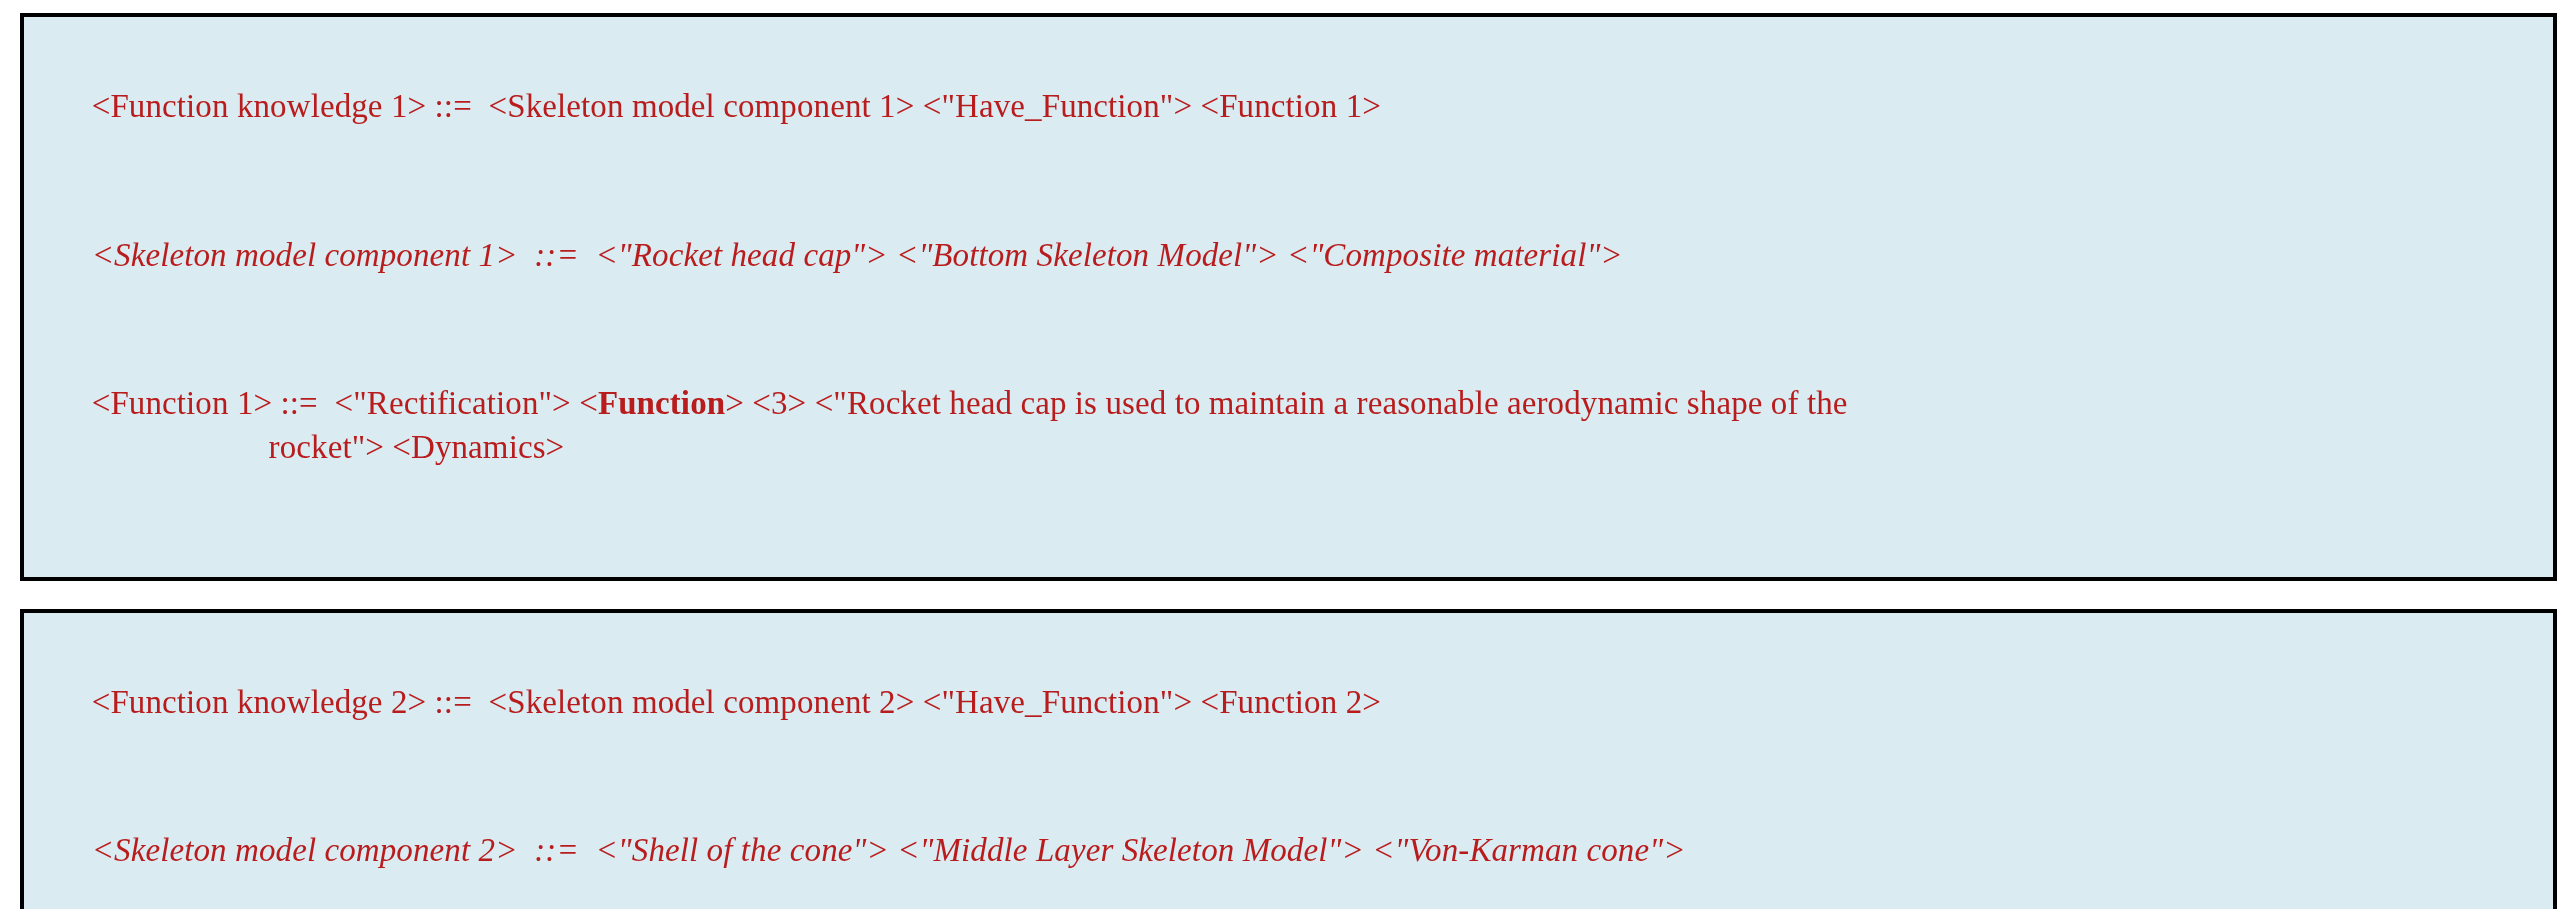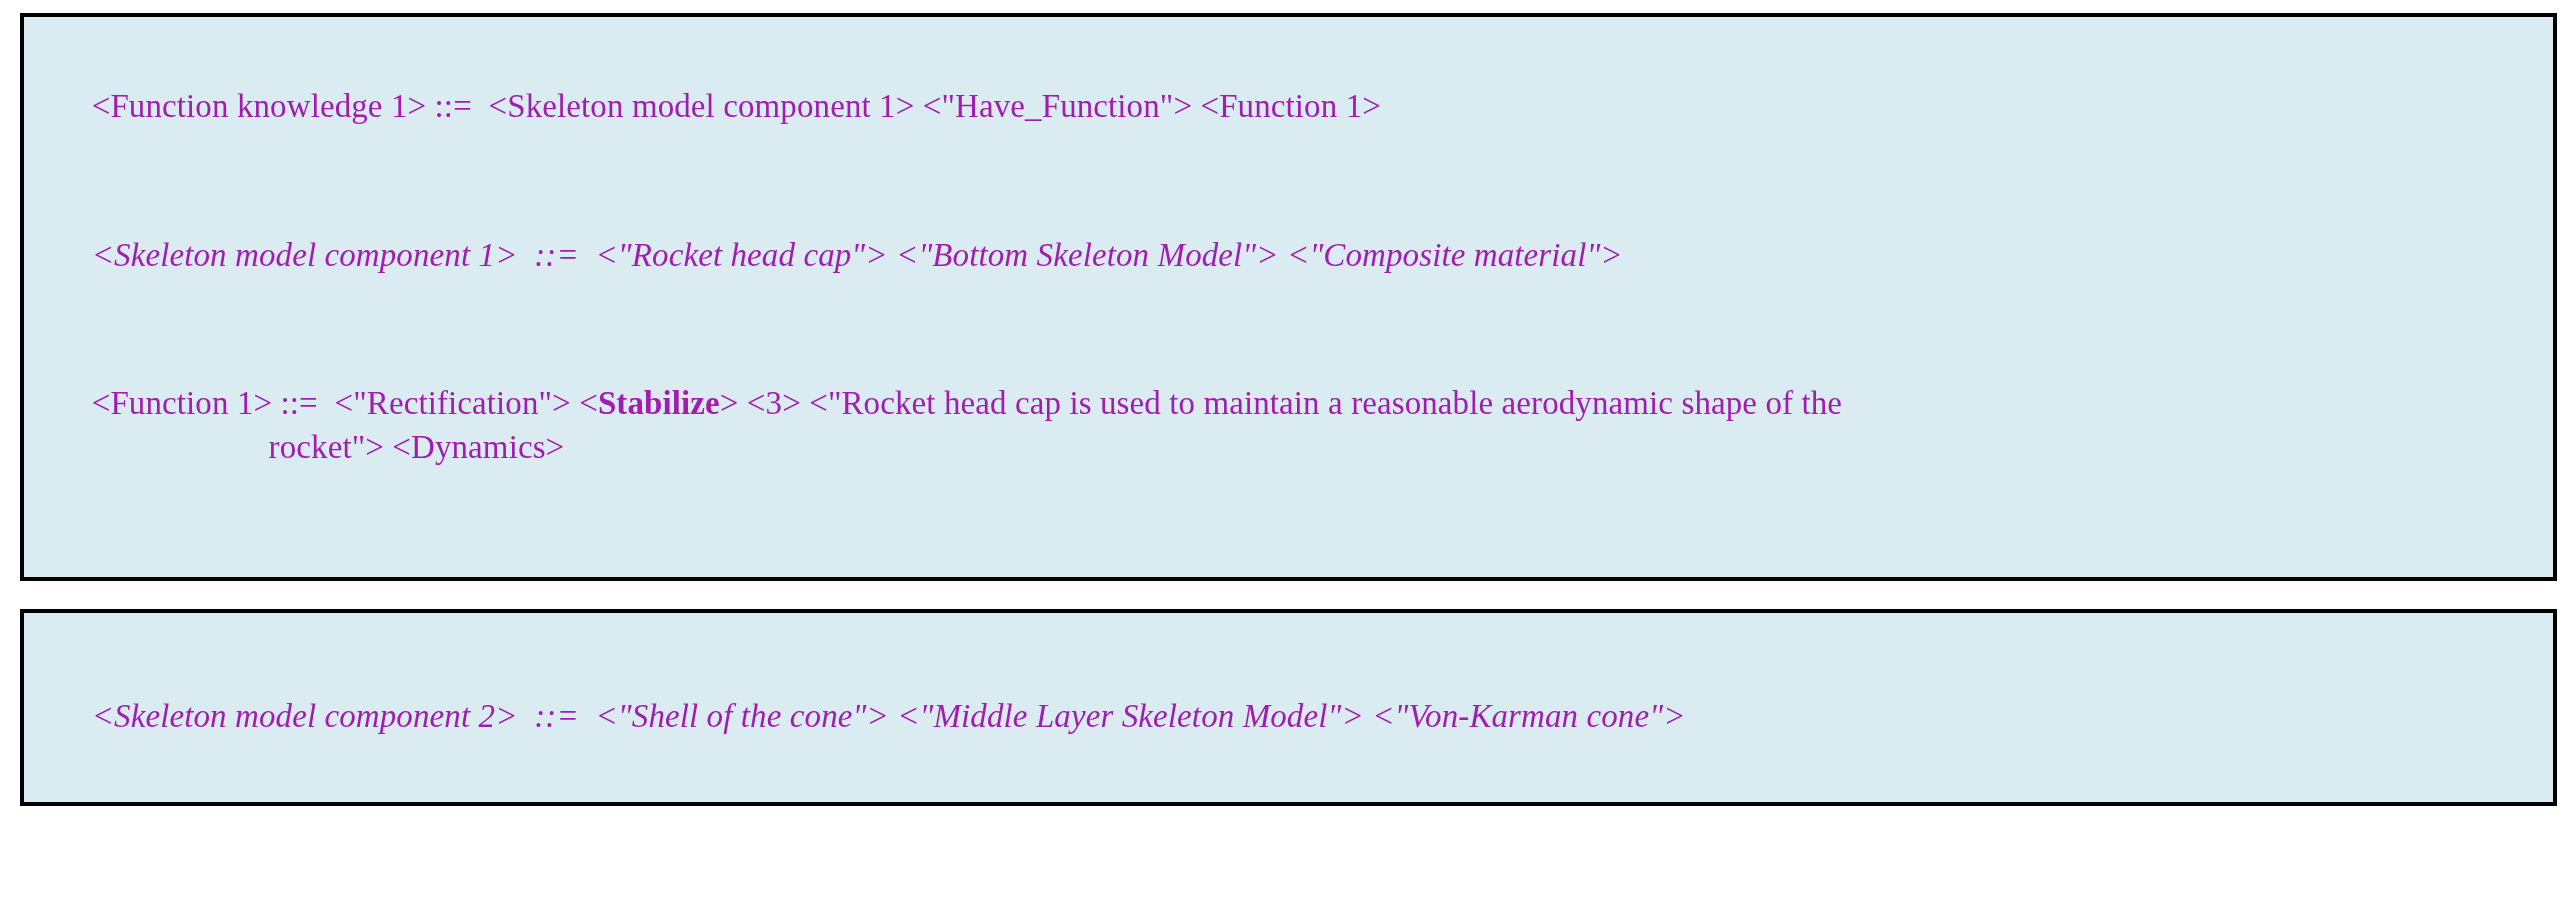--- a/index.html
+++ b/index.html
@@ -29,21 +29,21 @@
     border: 4.1px solid #000000;
     padding: 21px 23.4px 20px 17.6px;
     margin-bottom: 27.5px;
   }
   .kbox:last-child {
     margin-bottom: 0;
   }
   .rule-line {
     font-size: 33px;
     line-height: 44px;
-    color: #a21caf;
+    color: #b91c1c;
     white-space: pre-wrap;
     letter-spacing: 0.1px;
     margin: 0;
     padding: 0;
   }
   .rule-line.first  { margin-top: 2.3px; }
   .rule-line.second { margin-top: 16.4px; font-style: italic; }
   .rule-line.third  { margin-top: 16.4px; }
   .wrap-line {
     display: block;
@@ -59,25 +59,28 @@
 <div class="page">
 
   <div class="kbox">
     <div class="rule-line first">
       <span>&lt;Function knowledge 1&gt; ::=  &lt;Skeleton model component 1&gt; &lt;"Have_Function"&gt; &lt;Function 1&gt;</span>
     </div>
     <div class="rule-line second">
       <span>&lt;Skeleton model component 1&gt;  ::=  &lt;"Rocket head cap"&gt; &lt;"Bottom Skeleton Model"&gt; &lt;"Composite material"&gt;</span>
     </div>
     <div class="rule-line third">
-      <span>&lt;Function 1&gt; ::=  &lt;"Rectification"&gt; &lt;</span><span class="tok-bold">Stabilize</span><span>&gt; &lt;3&gt; &lt;"Rocket head cap is used to maintain a reasonable aerodynamic shape of the</span><span class="wrap-line">rocket"&gt; &lt;Dynamics&gt;</span>
+      <span>&lt;Function 1&gt; ::=  &lt;"Rectification"&gt; &lt;</span><span class="tok-bold">Function</span><span>&gt; &lt;3&gt; &lt;"Rocket head cap is used to maintain a reasonable aerodynamic shape of the</span><span class="wrap-line">rocket"&gt; &lt;Dynamics&gt;</span>
     </div>
   </div>
 
   <div class="kbox">
+    <div class="rule-line first">
+      <span>&lt;Function knowledge 2&gt; ::=  &lt;Skeleton model component 2&gt; &lt;"Have_Function"&gt; &lt;Function 2&gt;</span>
+    </div>
     <div class="rule-line second">
       <span>&lt;Skeleton model component 2&gt;  ::=  &lt;"Shell of the cone"&gt; &lt;"Middle Layer Skeleton Model"&gt; &lt;"Von-Karman cone"&gt;</span>
     </div>
 
   </div>
 
 </div>
 
 
 </body></html>

